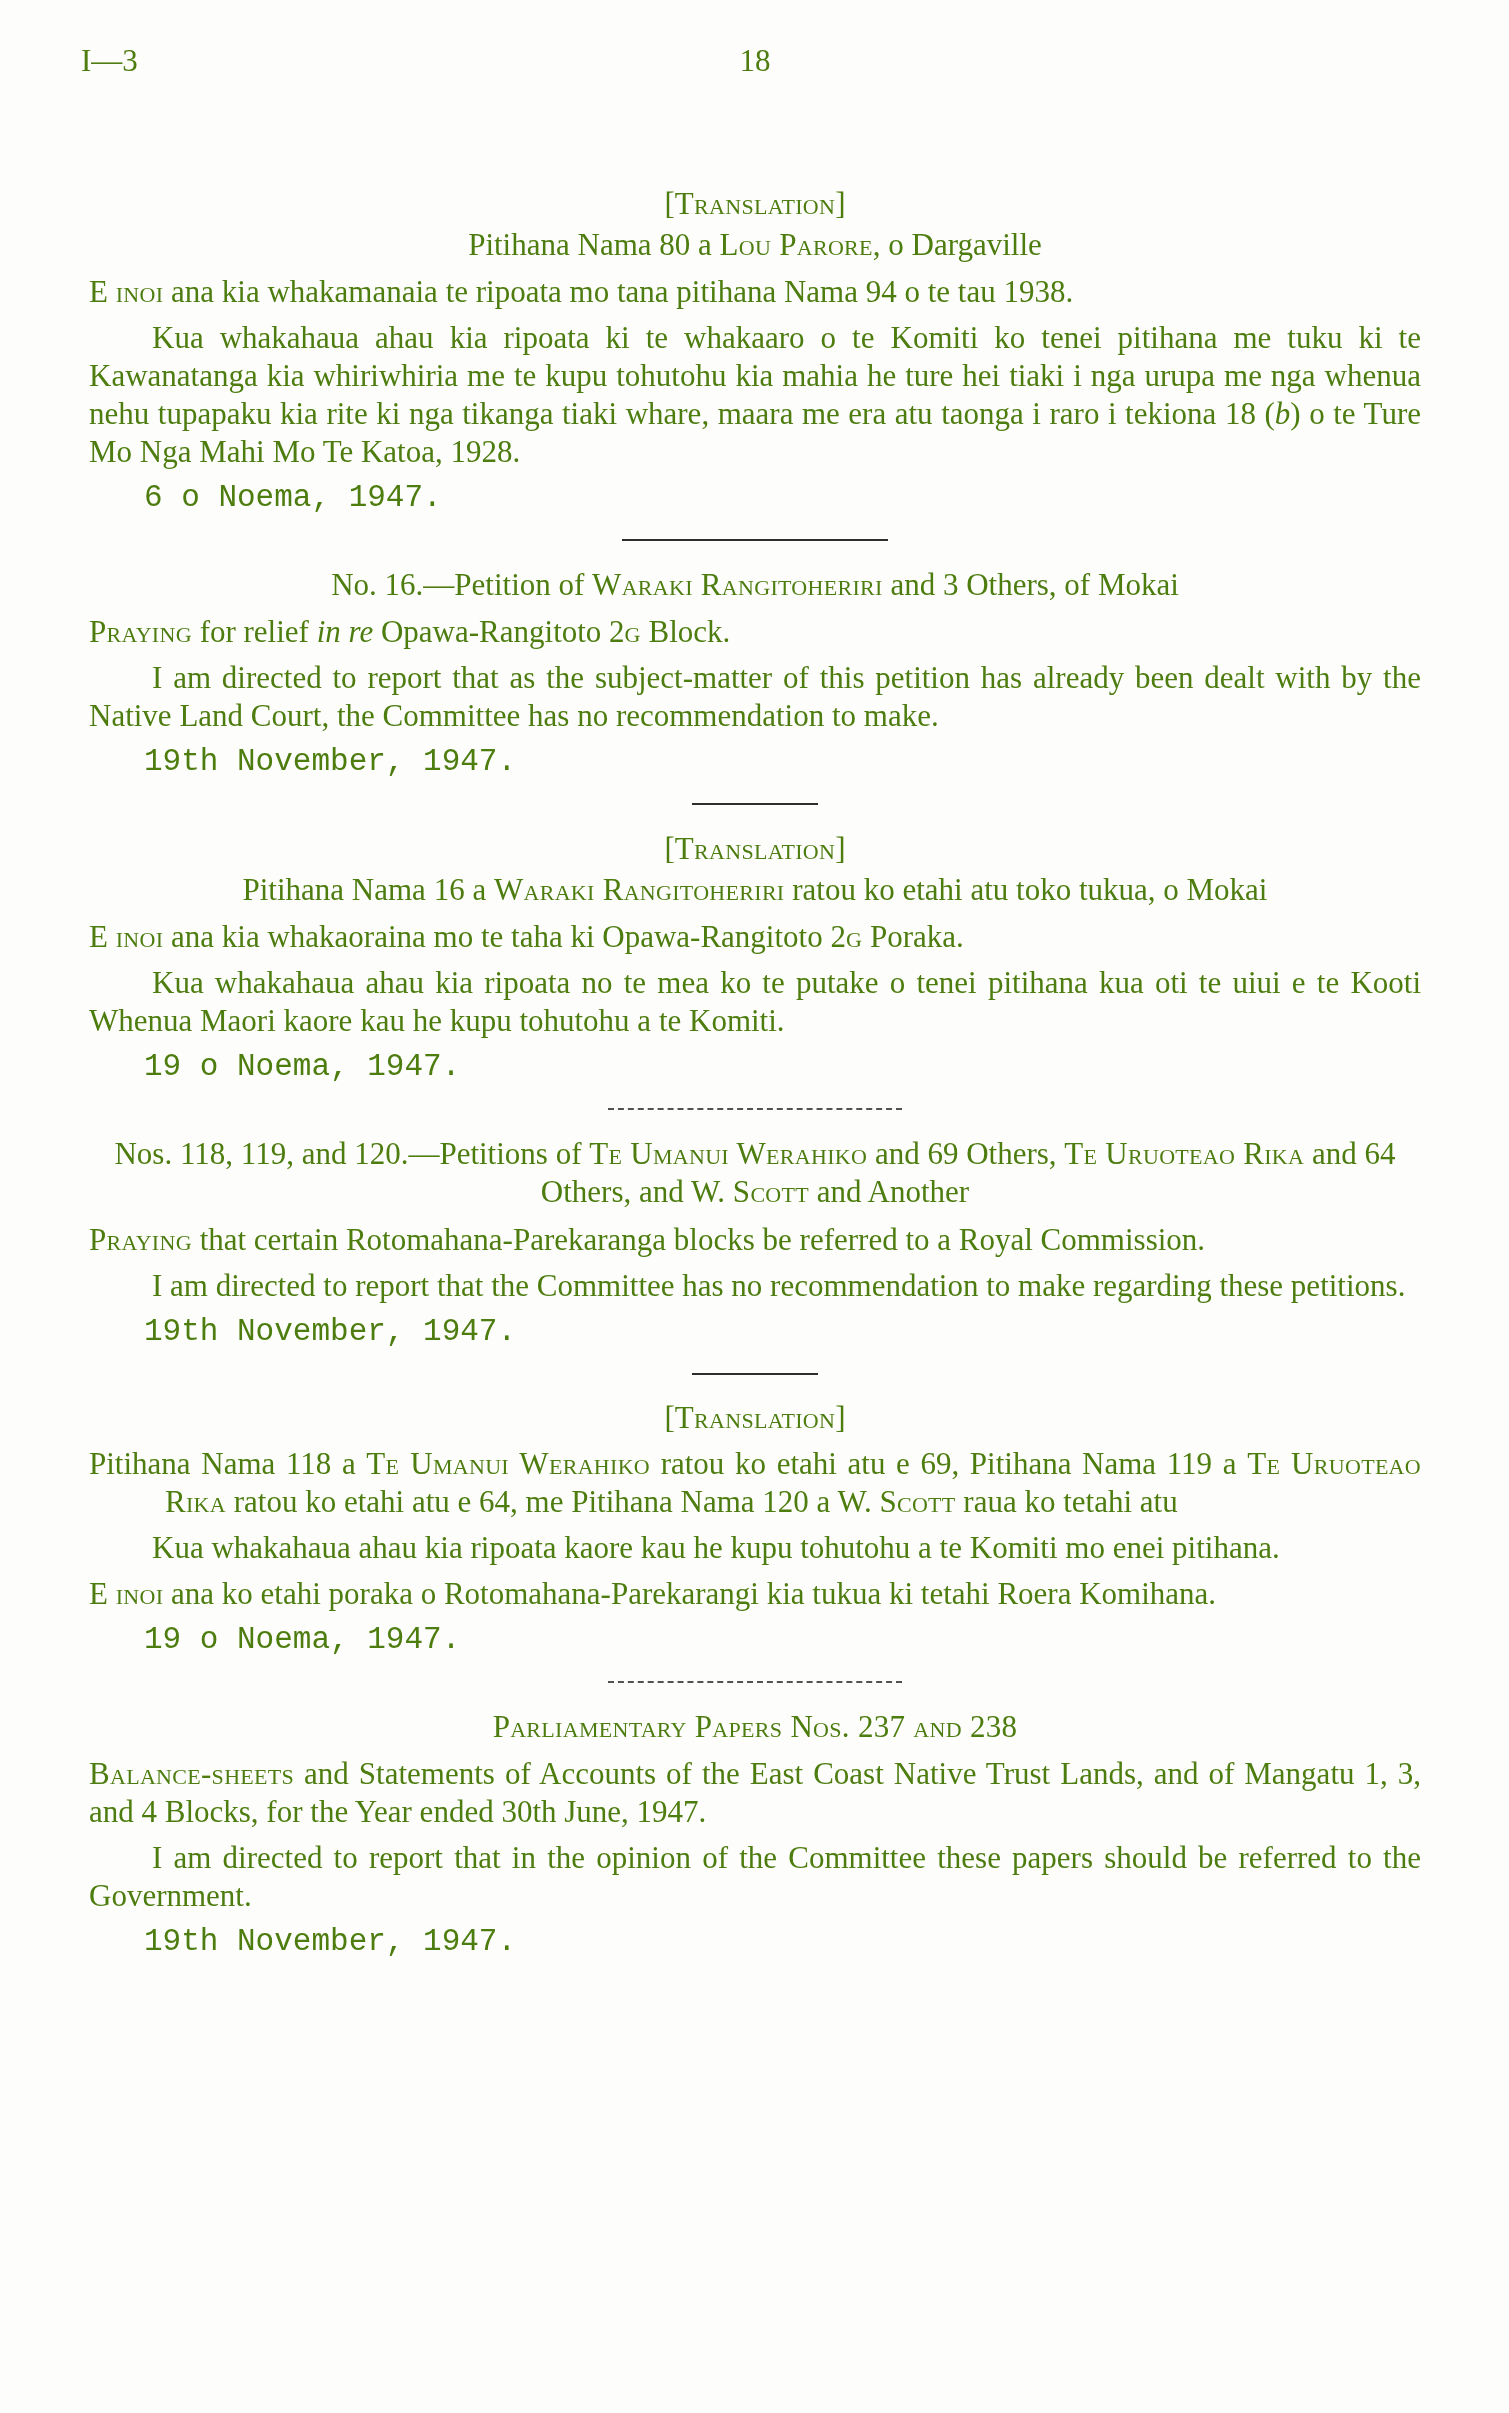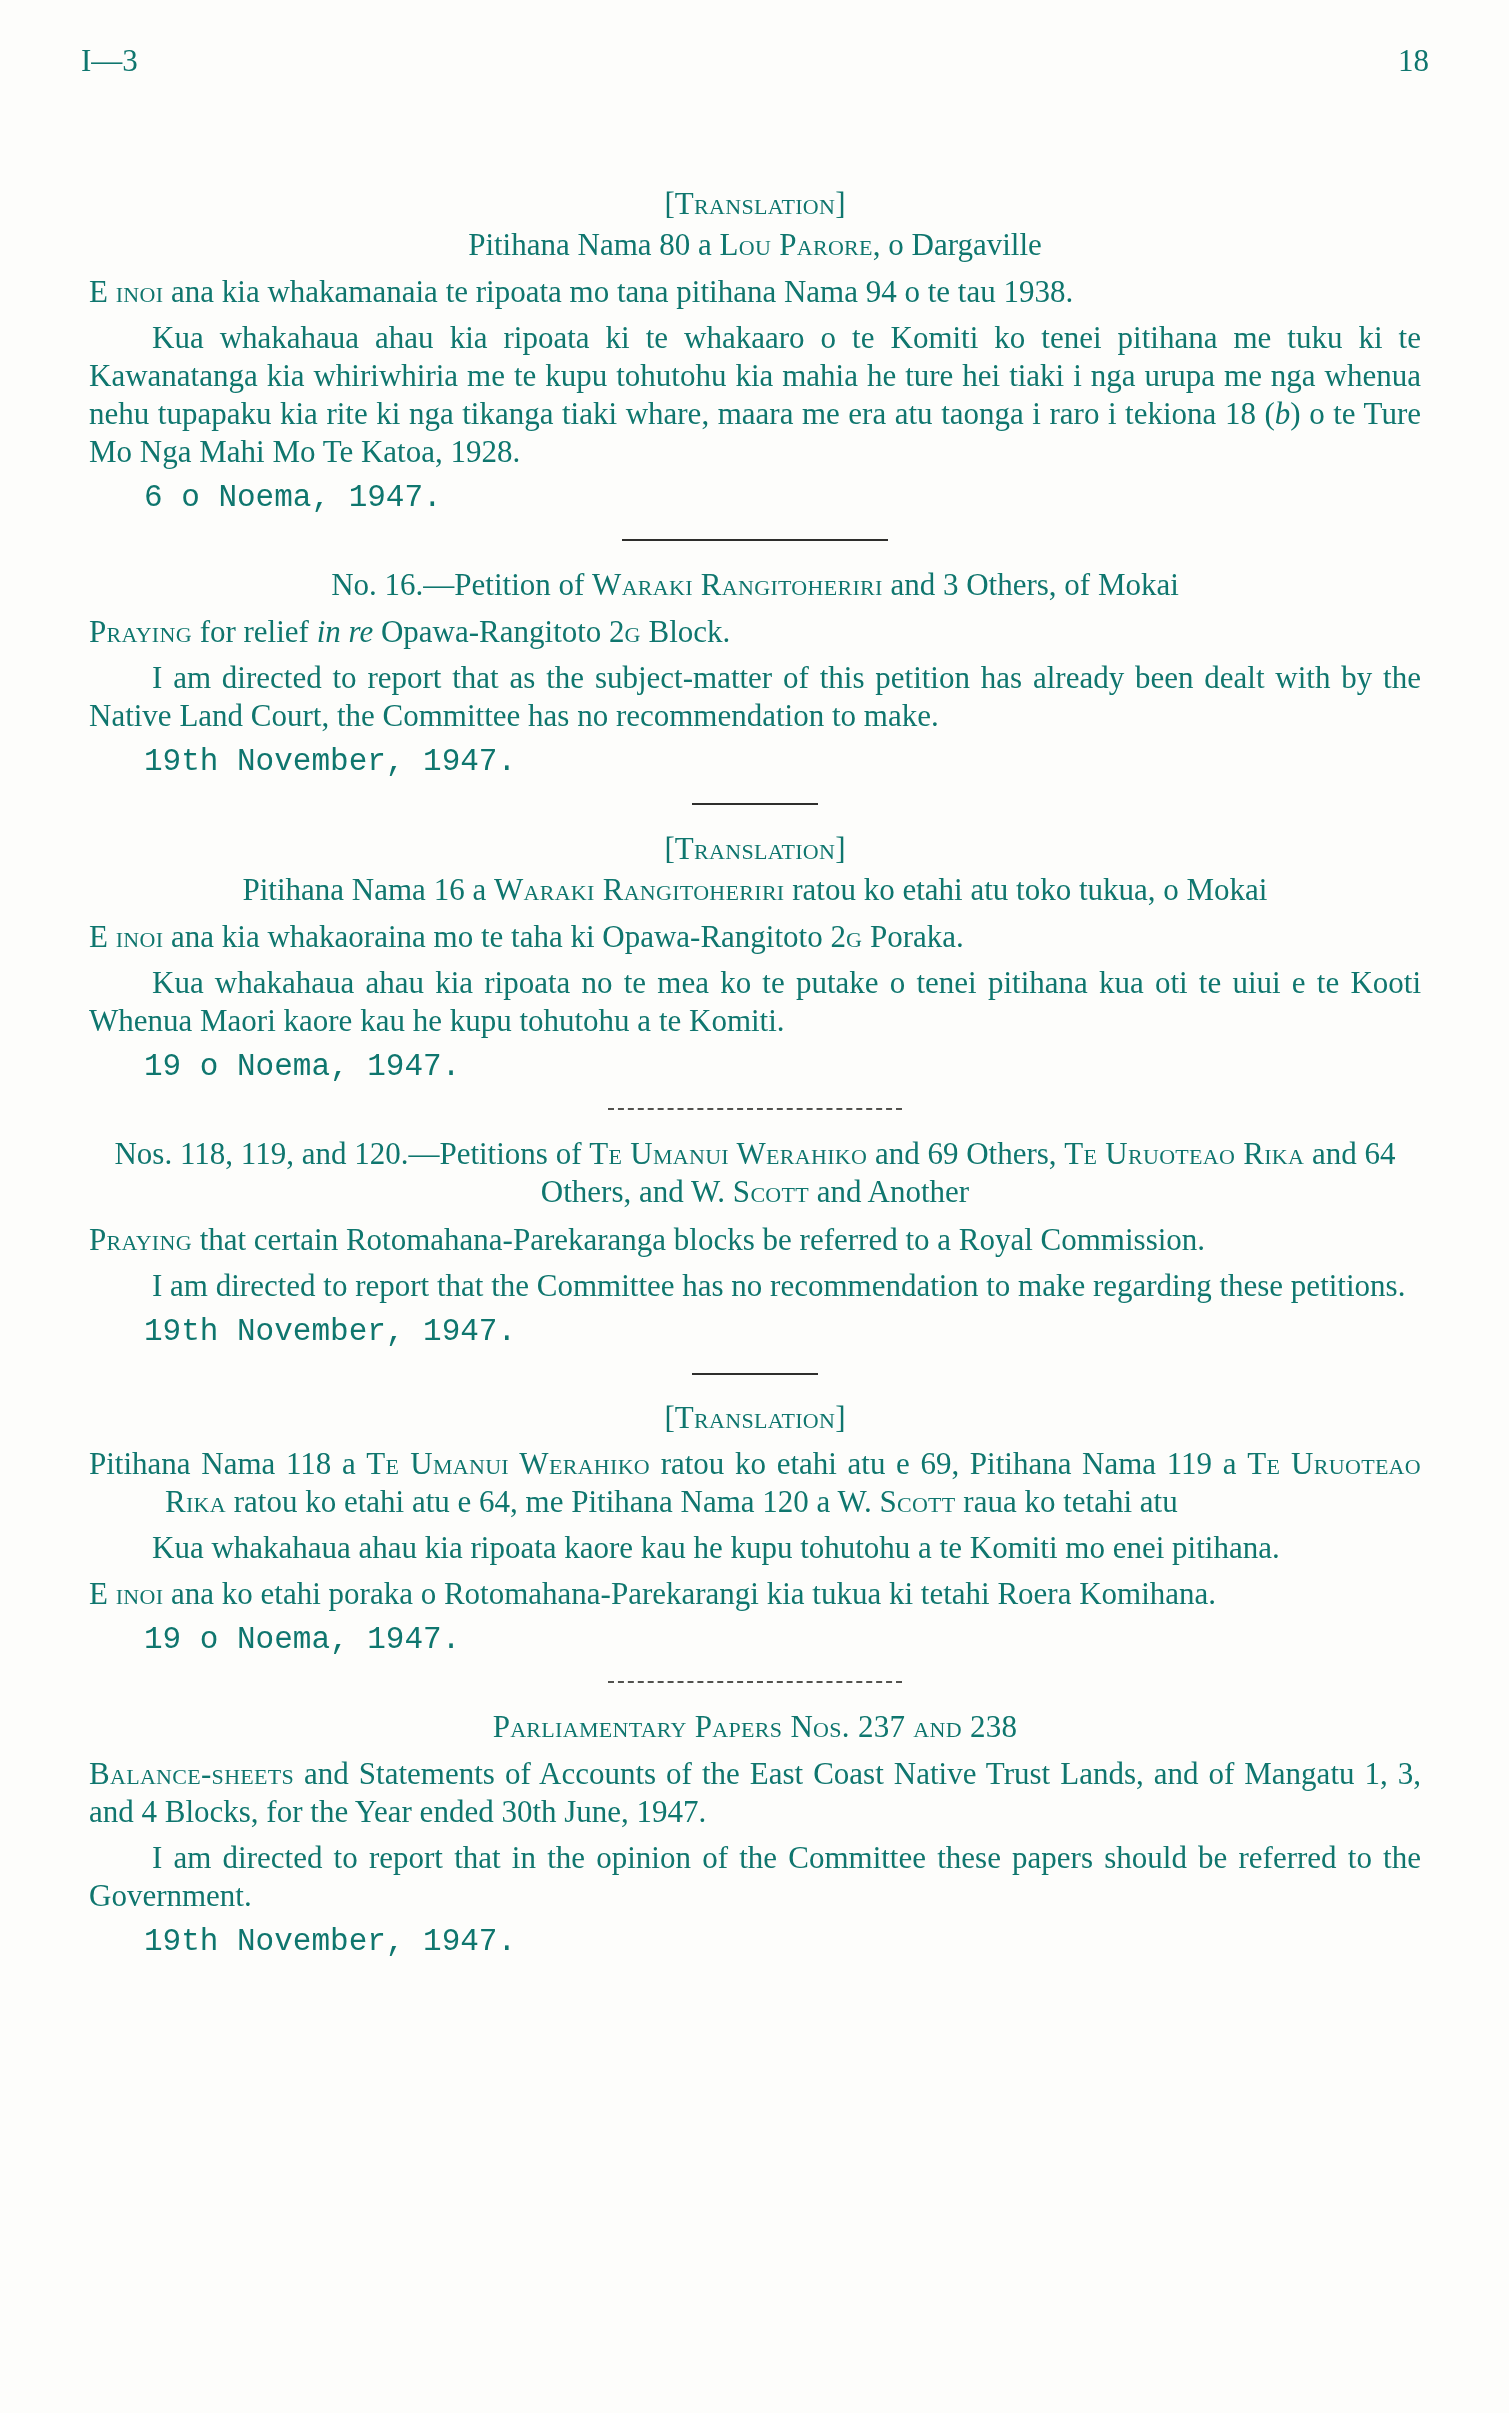--- a/index.html
+++ b/index.html
@@ -6,26 +6,26 @@
   .page{
     position:relative;
     width:1510px;height:2413px;
     margin:0 auto;
     background:#fdfdfb;
     box-sizing:border-box;
     padding:42px 81px 0 81px;
     font-family:"Liberation Serif","DejaVu Serif",serif;
     font-size:31px;
     line-height:38px;
-    color:#0f766e;
+    color:#4d7c0f;
     overflow:hidden;
   }
   .page-header{position:relative;height:41px;margin-bottom:102px;}
   .folio{position:absolute;left:0;top:0;}
-  .pagenum{position:absolute;left:0;right:0;top:0;text-align:right;}
+  .pagenum{position:absolute;left:0;right:0;top:0;text-align:center;}
   section{display:block;}
   .label{text-align:center;margin-top:15px;}
   .heading{text-align:center;margin:2.7px 0 9.6px 0;}
   .para{text-align:justify;margin:8px;}
   .indent{text-indent:63px;}
   .hang{padding-left:76px;text-indent:-76px;}
   .date{margin:0;text-indent:63px;font-family:Liberation Mono, monospace;}
   .sc{font-variant:small-caps;letter-spacing:0.3px;}
   .i{font-style:italic;}
   .divider{border:0;border-top:2px solid #2e2e2c;margin:22px auto 24.6px auto;}

